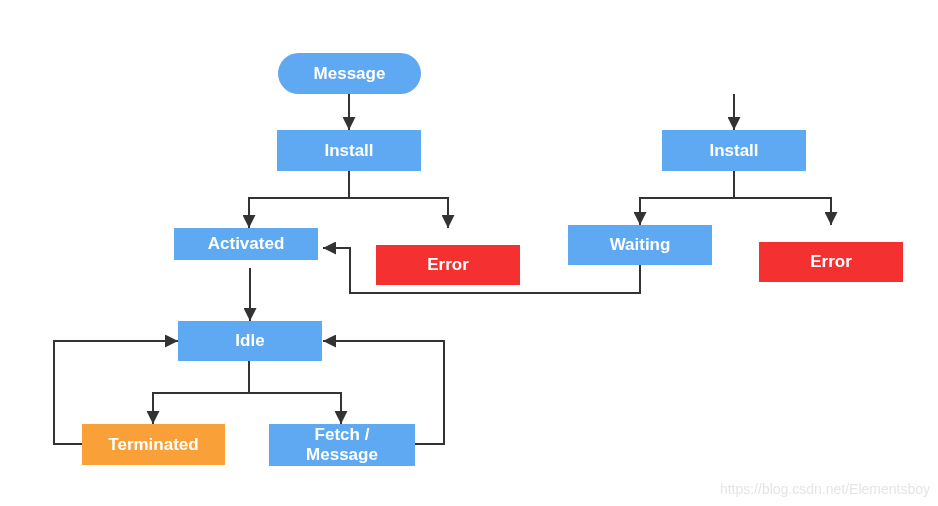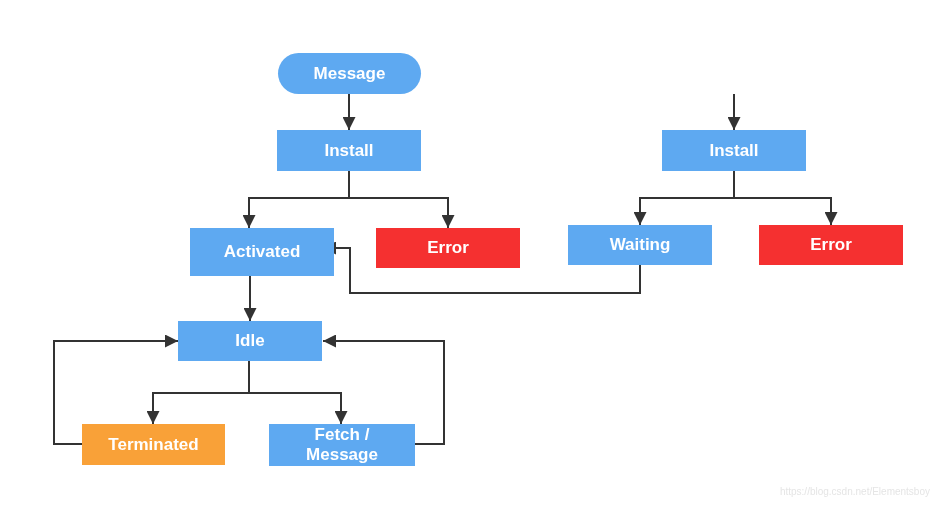--- a/index.html
+++ b/index.html
@@ -14,37 +14,37 @@
   }
   .edges{position:absolute;left:0;top:0;width:938px;height:506px;z-index:1;}
   .edges polyline{fill:none;stroke:var(--arrow);stroke-width:2;}
   .edges .arrowhead{fill:var(--arrow);}
   .node{
     position:absolute;z-index:2;display:flex;align-items:center;justify-content:center;
     color:var(--label);font-weight:bold;font-size:17px;text-align:center;
     line-height:20px;box-sizing:border-box;
   }
   .blue{background:var(--blue);}
-  .red{background:var(--red);}
+  .red{background:var(--red);margin-top:17px;}
   .orange{background:var(--orange);}
   .pill{border-radius:21px;}
   .n-register{left:278px;top:53px;width:143px;height:41px;}
   .n-install-left{left:277px;top:130px;width:144px;height:41px;}
   .n-update{left:663px;top:53px;width:143px;height:41px;}
   .n-install-right{left:662px;top:130px;width:144px;height:41px;}
-  .n-activated{left:190px;top:228px;width:144px;height:48px;text-align:right;}
+  .n-activated{left:174px;top:228px;width:144px;height:32px;text-align:right;}
   .n-error-left{left:376px;top:228px;width:144px;height:40px;}
   .n-waiting{left:568px;top:225px;width:144px;height:40px;}
   .n-error-right{left:759px;top:225px;width:144px;height:40px;}
   .n-idle{left:178px;top:321px;width:144px;height:40px;}
   .n-terminated{left:82px;top:424px;width:143px;height:41px;}
   .n-fetch{left:269px;top:424px;width:146px;height:42px;padding:0 8px;}
   .watermark{
     position:absolute;right:8px;bottom:9px;z-index:3;
-    color:var(--watermark);font-size:10px;font-weight:normal;
+    color:var(--watermark);font-size:14px;font-weight:normal;
   }
 </style>
 </head>
 <body>
 
 <div class="canvas">
 
   <svg class="edges" width="938" height="506" viewBox="0 0 938 506" xmlns="http://www.w3.org/2000/svg">
     <defs>
       <marker id="arrow" viewBox="0 0 10 10" refX="10" refY="5" markerWidth="6.5" markerHeight="6.5" orient="auto">

